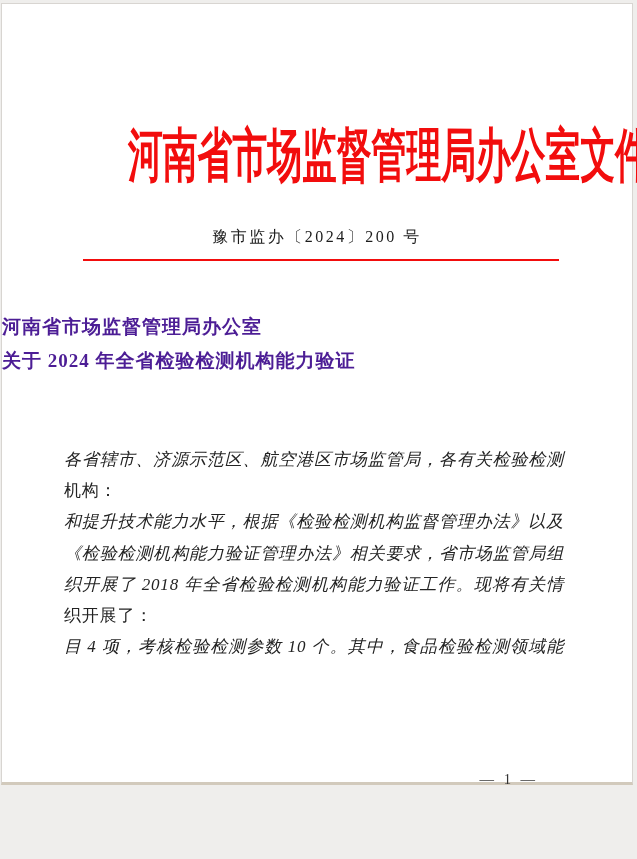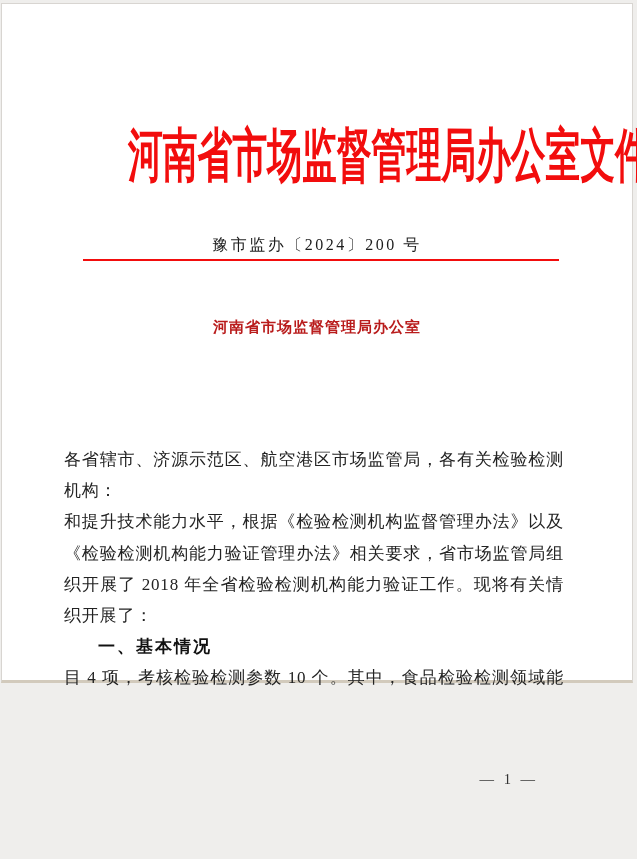--- a/index.html
+++ b/index.html
@@ -9,21 +9,21 @@
     height: 859px;
     background: #efeeec;
     font-family: "Liberation Serif", serif;
     overflow: hidden;
   }
   .page {
     position: absolute;
     left: 1px;
     top: 3px;
     width: 632px;
-    height: 680px;
+    height: 782px;
     background: #ffffff;
     border: 1px solid #d8d5d1;
     border-bottom: 3px solid #d2cabc;
     box-sizing: border-box;
     padding-left: 11px;
   }
   .red-header {
     position: absolute;
     top: 121px;
     left: 0;
@@ -33,21 +33,21 @@
     white-space: nowrap;
     font-size: 58px;
     line-height: 62px;
     font-weight: bold;
     color: #f20d0d;
     transform: scaleX(0.60);
     transform-origin: 50% 50%;
   }
   .doc-number {
     position: absolute;
-    top: 231px;
+    top: 223px;
     left: 0;
     right: 0;
     text-align: center;
     font-size: 16px;
     letter-spacing: 2.5px;
     color: #1c1c1c;
     white-space: nowrap;
   }
   .red-line {
     position: absolute;
@@ -55,25 +55,24 @@
     left: 81px;
     width: 476px;
     height: 2px;
     background: #f20d0d;
   }
   .doc-title {
     position: absolute;
     top: 306px;
     left: 0;
     right: 0;
-    text-align: center;
-    font-size: 15px;
+    font-size: 19px;
     line-height: 34px;
     font-weight: 600;
-    color: #b91c1c;
+    color: #4c1d95;
     letter-spacing: 1px;
     white-space: nowrap;
   }
   .body-text {
     position: absolute;
     top: 440px;
     left: 62px;
     width: 500px;
     font-size: 17px;
     line-height: 31.2px;
@@ -82,20 +81,21 @@
   }
   .body-line {
     height: 31.2px;
     white-space: nowrap;
   }
   .body-line.justify {
     white-space: normal;
     text-align: justify;
     text-align-last: justify;
     text-justify: inter-character;
+    font-style: italic;
   }
   .body-line.indent { padding-left: 34px; }
   .body-line.indent.justify { padding-left: 34px; }
   .body-line.bold {
     font-family: "Liberation Sans", sans-serif;
     font-weight: bold;
     letter-spacing: 2px;
     color: #111111;
   }
   .page-number {
@@ -114,28 +114,28 @@
 <div class="page">
 
   <h1 class="red-header">河南省市场监督管理局办公室文件</h1>
 
   <div class="doc-number">豫市监办〔2024〕200 号</div>
 
   <div class="red-line"></div>
 
   <div class="doc-title">
     <div class="title-line">河南省市场监督管理局办公室</div>
+    <div class="title-line">关于 2024 年全省检验检测机构能力验证</div>
   </div>
 
   <div class="body-text" id="body-lines">
       <div class="body-line justify">各省辖市、济源示范区、航空港区市场监管局，各有关检验检测</div>
       <div class="body-line">机构：</div>
       <div class="body-line justify">和提升技术能力水平，根据《检验检测机构监督管理办法》以及</div>
       <div class="body-line justify">《检验检测机构能力验证管理办法》相关要求，省市场监管局组</div>
       <div class="body-line justify">织开展了 2018 年全省检验检测机构能力验证工作。现将有关情</div>
       <div class="body-line">织开展了：</div>
-      <div class="body-line indent bold">一、基本情况</div>
       <div class="body-line justify">目 4 项，考核检验检测参数 10 个。其中，食品检验检测领域能</div>
     </div>
 
   <div class="page-number">— 1 —</div>
 
 </div>
 
 </body></html>

